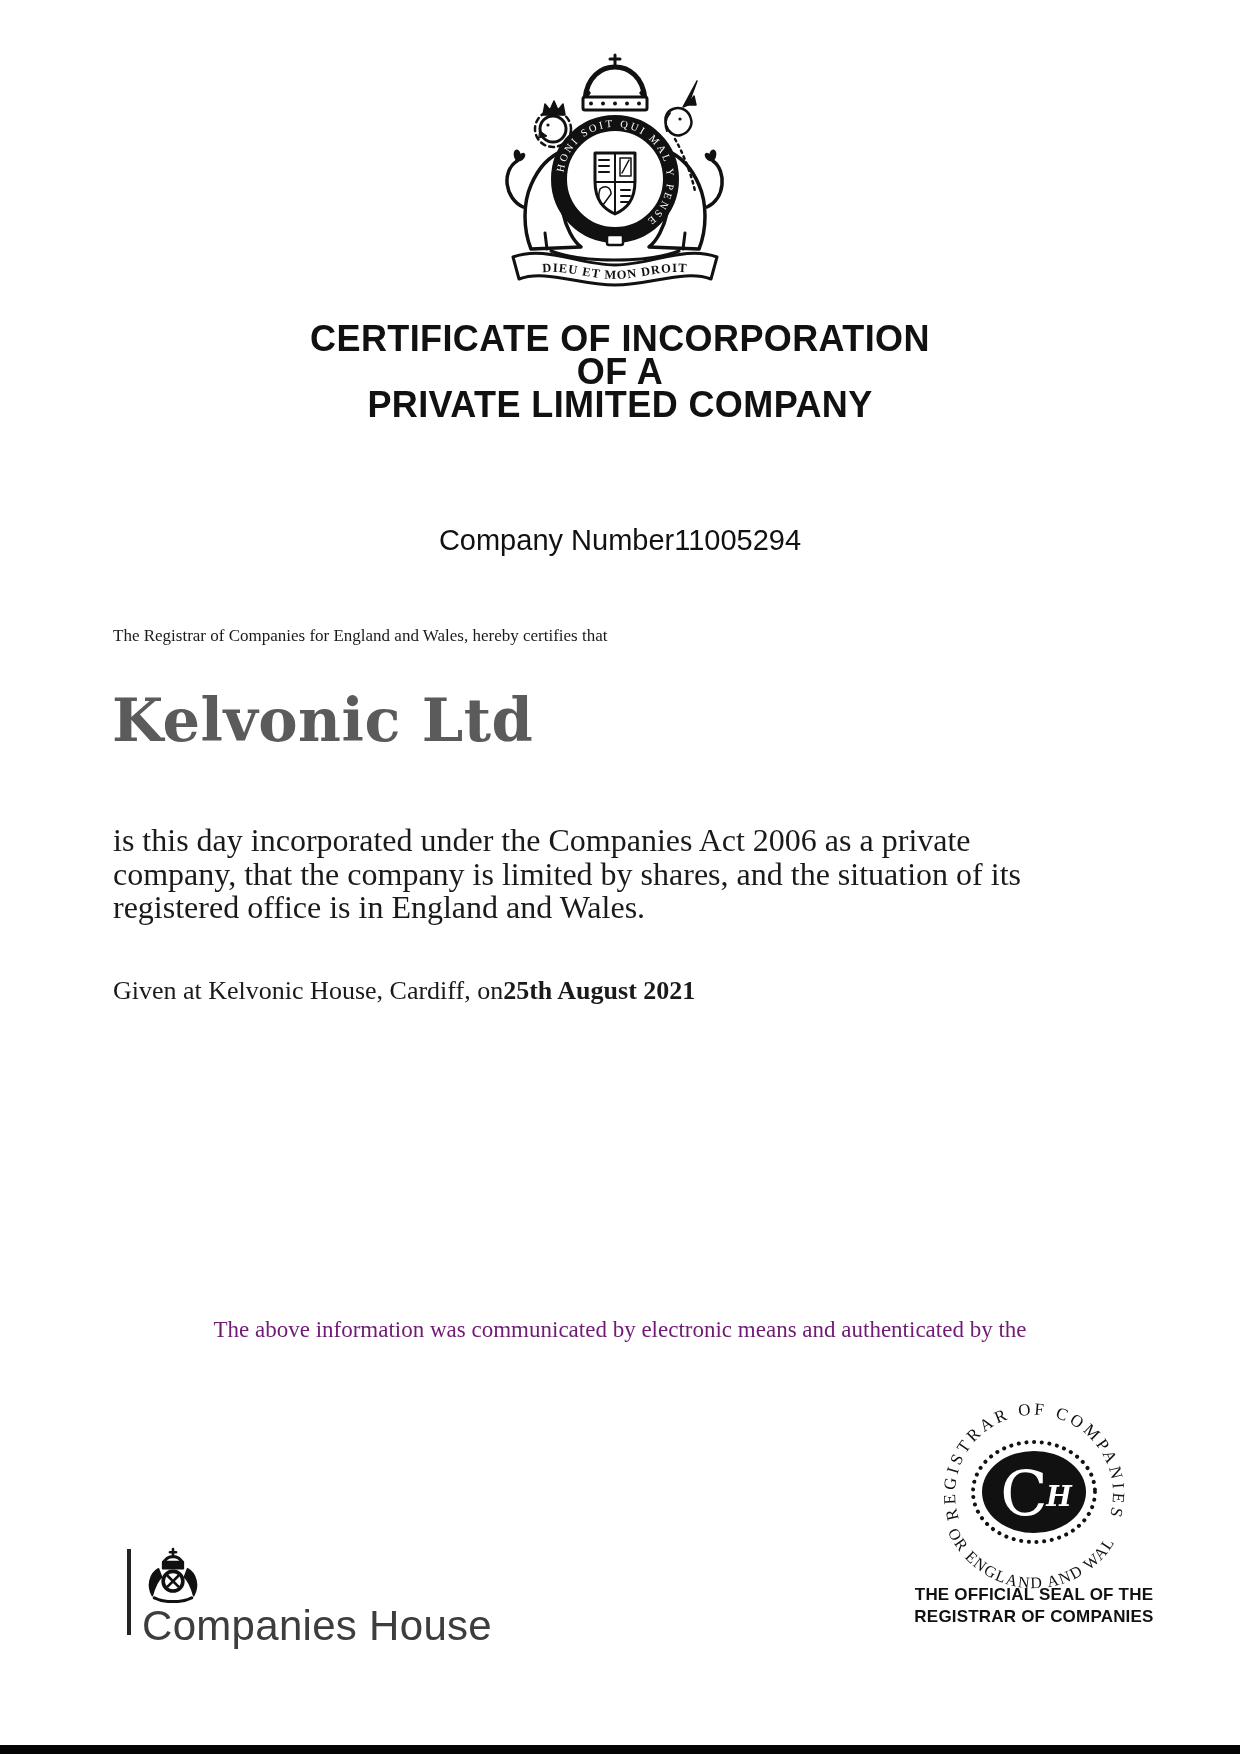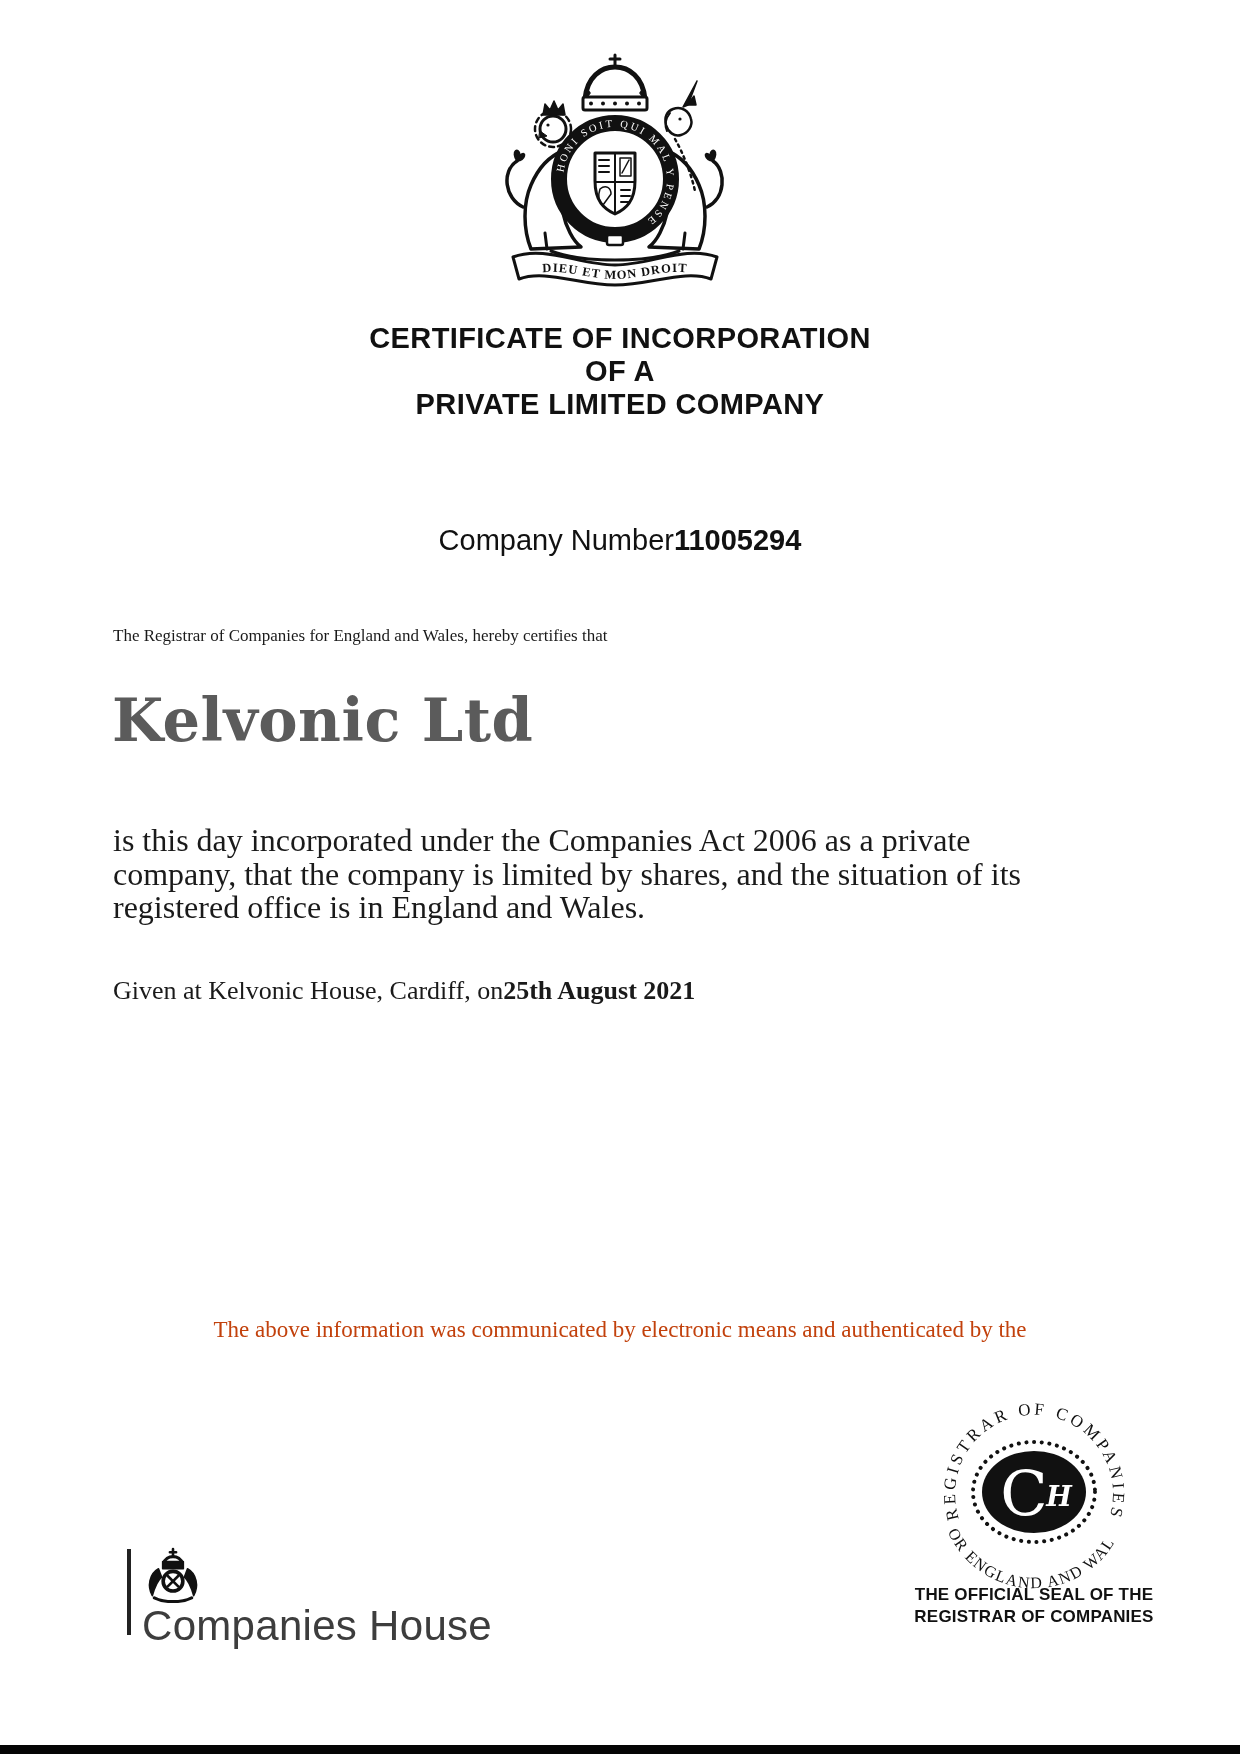--- a/index.html
+++ b/index.html
@@ -15,34 +15,34 @@
   }
   .abs { position: absolute; }
 
   .coat-of-arms { left: 487px; top: 50px; width: 256px; height: 238px; }
 
   .heading {
     left: 0; top: 322px; width: 100%;
     text-align: center;
     font-family: "Liberation Sans", sans-serif;
     font-weight: bold;
-    font-size: 29px;
+    font-size: 36px;
     line-height: 33px;
     color: #111111;
     letter-spacing: 0.4px;
   }
 
   .company-number {
     left: 0; top: 524px; width: 100%;
     text-align: center;
     font-family: "Liberation Sans", sans-serif;
     font-size: 29px;
     color: #111111;
   }
-  .company-number .num { font-weight: bold; }
+  .company-number .num { font-weight: normal; }
 
   .registrar-line { left: 113px; top: 626px; font-size: 17px; }
 
   .company-name {
     left: 112px; top: 686px;
     font-family: "DejaVu Serif", serif;
     font-weight: bold;
     font-size: 59px;
     color: #5b5b5b;
     letter-spacing: 0.5px;
@@ -56,21 +56,21 @@
   }
 
   .given-line { left: 113px; top: 976px; font-size: 26px; }
   .given-line .date { font-weight: bold; }
 
   .footer-note {
     left: 0; top: 1312px; width: 100%;
     text-align: center;
     font-size: 23px;
     line-height: 35px;
-    color: #c2410c;
+    color: #701a75;
   }
 
   .seal-svg { left: 918px; top: 1378px; width: 232px; height: 232px; }
 
   .seal-caption {
     left: 900px; top: 1584px; width: 268px;
     text-align: center;
     font-family: "Liberation Sans", sans-serif;
     font-weight: bold;
     font-size: 17px;

